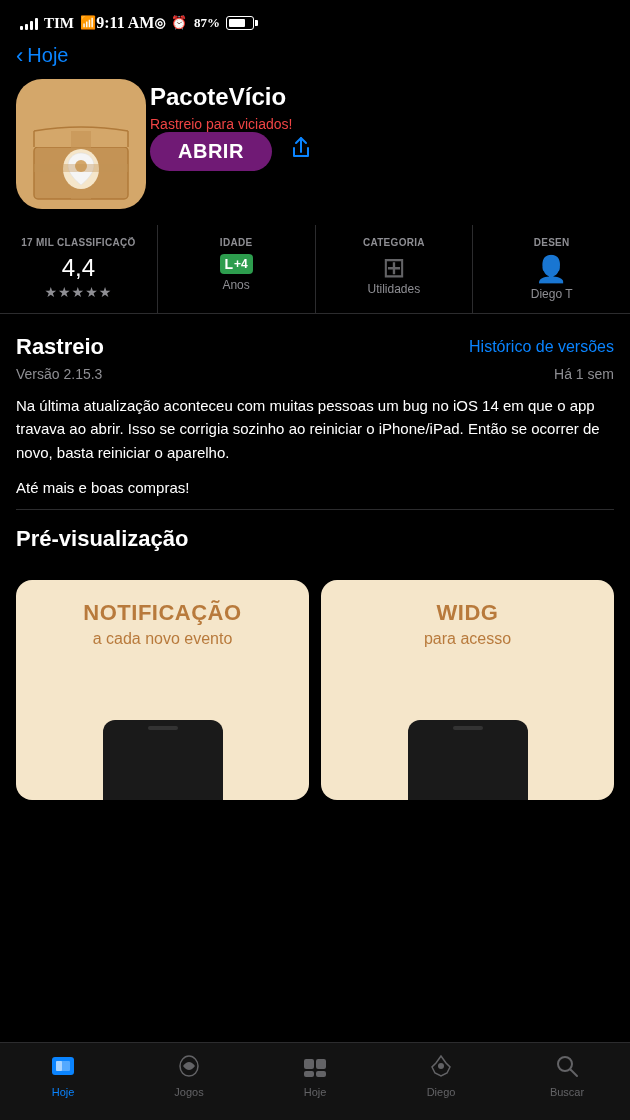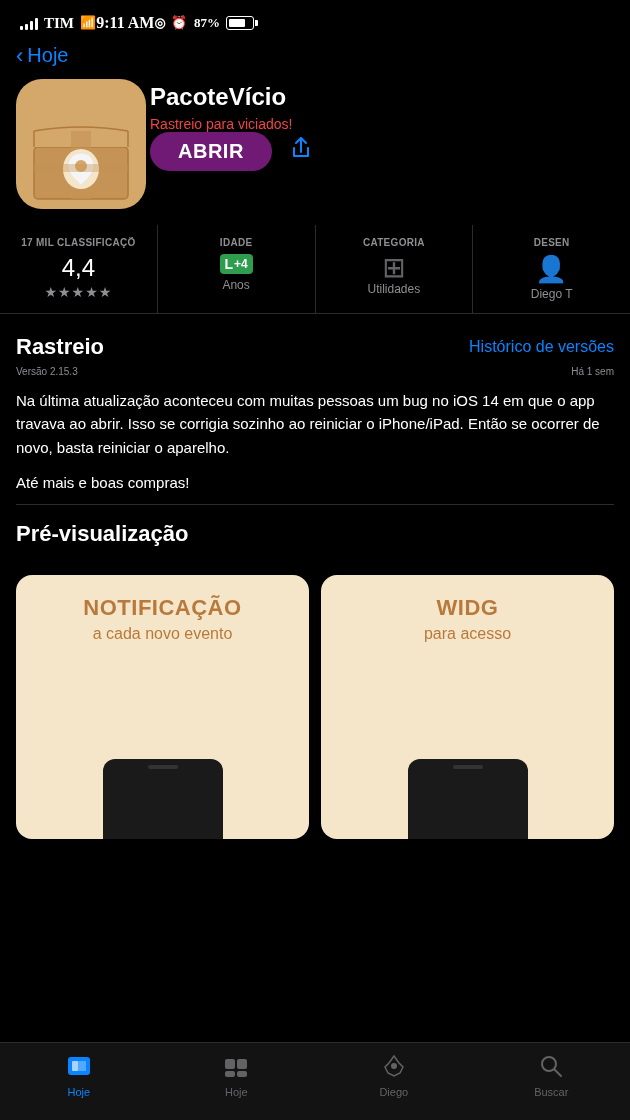--- a/index.html
+++ b/index.html
@@ -213,21 +213,21 @@
       color: #fff;
     }
     .section-link {
       font-size: 16px;
       color: #0a84ff;
       font-weight: 400;
     }
     .version-row {
       display: flex;
       justify-content: space-between;
-      font-size: 10px;
+      font-size: 14px;
       color: #8e8e93;
       margin-bottom: 12px;
       text-align: center;
     }
     .section-text {
       font-size: 15px;
       color: #fff;
       line-height: 1.55;
     }
     .section-text p { margin-bottom: 12px; }
@@ -246,21 +246,21 @@
     .preview-images {
       display: flex;
       gap: 12px;
       overflow: hidden;
     }
     .preview-card {
       flex: 0 0 calc(50% - 6px);
       border-radius: 16px;
       overflow: hidden;
       background: #f5e6ca;
-      height: 264px;
+      height: 220px;
       position: relative;
     }
     .preview-card-text {
       padding: 20px 16px 12px;
       text-align: center;
     }
     .preview-card-heading {
       font-size: 22px;
       font-weight: 800;
       color: #b87a3c;
@@ -470,20 +470,29 @@
         <rect x="2" y="4" width="22" height="18" rx="3" fill="#0a84ff"></rect>
         <rect x="6" y="8" width="14" height="10" rx="1" fill="#fff" opacity="0.3"></rect>
         <rect x="6" y="8" width="6" height="10" rx="1" fill="#fff" opacity="0.5"></rect>
       </svg>
     </span>
     <span class="nav-label active">Hoje</span>
   </div>
   <div class="nav-item">
     <span class="nav-icon">
       <svg width="26" height="26" viewBox="0 0 26 26" fill="none">
+        <path d="M13 3 C8 3 4 8 4 13 C4 19 8 23 13 23 C18 23 22 19 22 13 C22 8 18 3 13 3 Z" stroke="#636366" stroke-width="1.5" fill="none"></path>
+        <path d="M7 13 Q13 5 19 13 Q13 21 7 13 Z" fill="#636366"></path>
+      </svg>
+    </span>
+    <span class="nav-label">Jogos</span>
+  </div>
+  <div class="nav-item">
+    <span class="nav-icon">
+      <svg width="26" height="26" viewBox="0 0 26 26" fill="none">
         <rect x="2" y="6" width="10" height="10" rx="2" fill="#636366"></rect>
         <rect x="14" y="6" width="10" height="10" rx="2" fill="#636366"></rect>
         <rect x="2" y="18" width="10" height="6" rx="2" fill="#636366"></rect>
         <rect x="14" y="18" width="10" height="6" rx="2" fill="#636366"></rect>
       </svg>
     </span>
     <span class="nav-label">Hoje</span>
   </div>
   <div class="nav-item">
     <span class="nav-icon">

